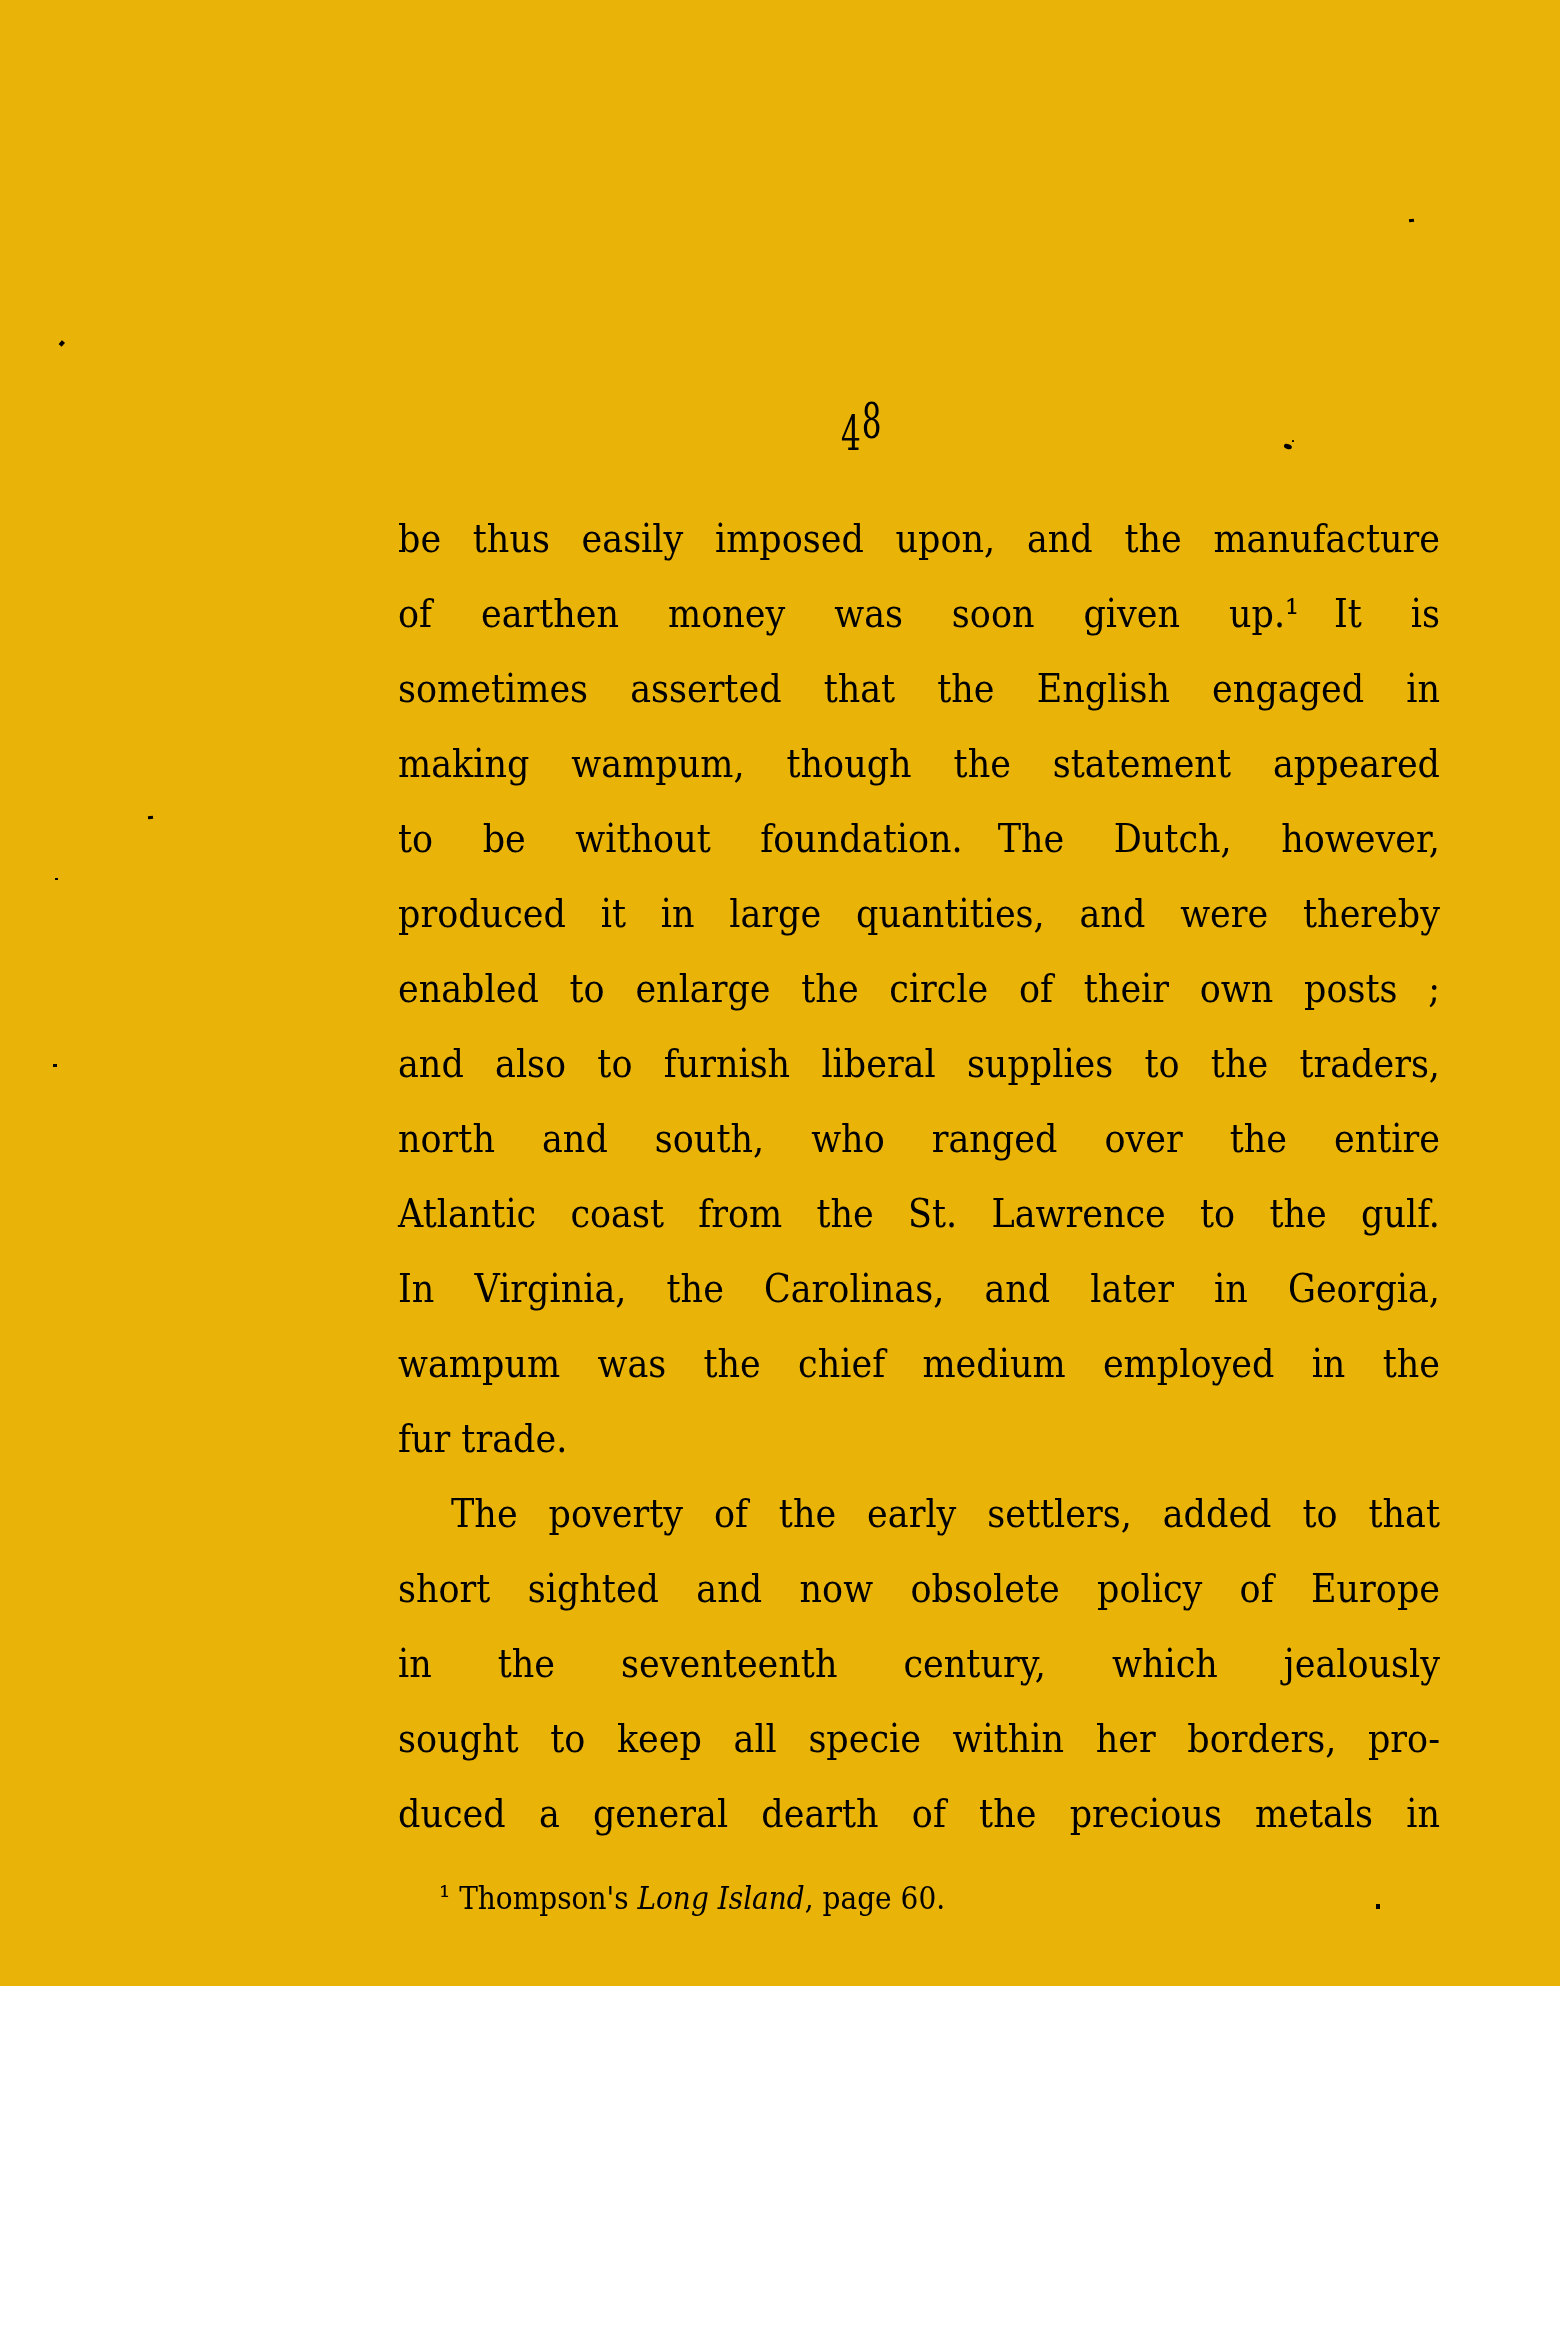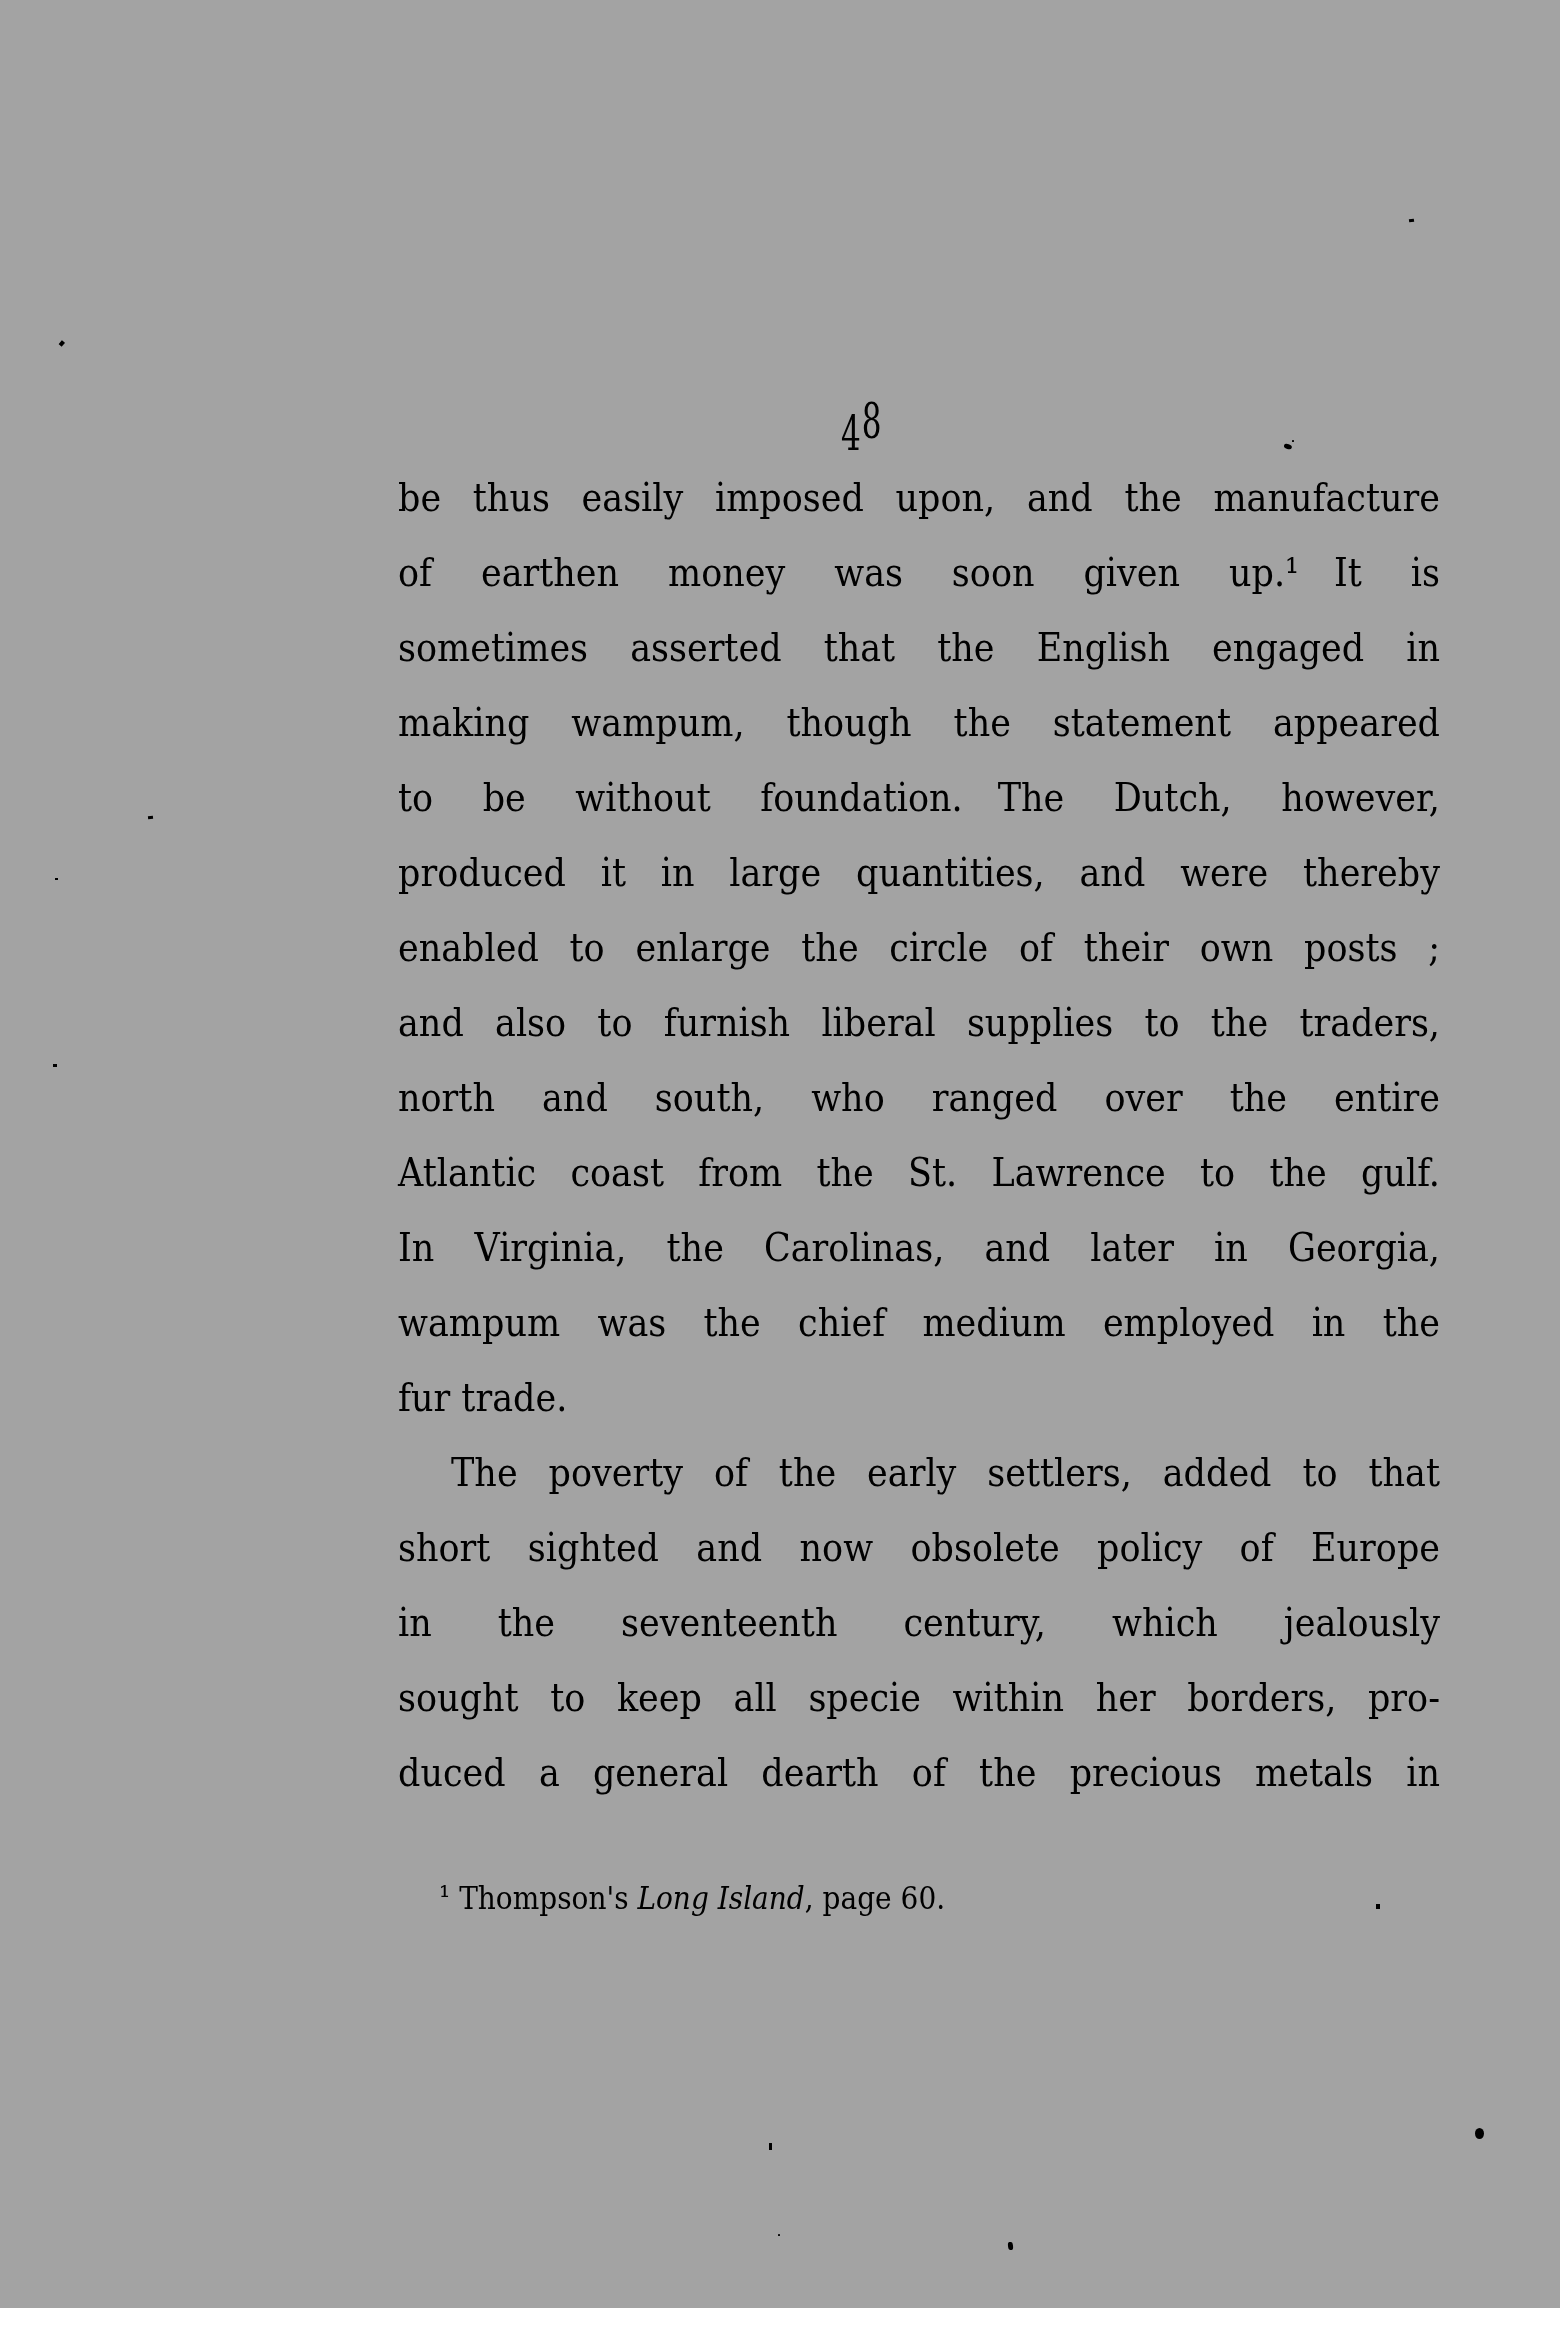--- a/index.html
+++ b/index.html
@@ -3,22 +3,22 @@
 <meta charset="utf-8">
 <style>
   html, body {
     margin: 0;
     padding: 0;
     background: #ffffff;
   }
   .page {
     position: relative;
     width: 1561px;
-    height: 2308px;
-    background: #a3a3a3;
+    height: 1986px;
+    background: #eab308;
     overflow: hidden;
     font-family: "DejaVu Serif", "Liberation Serif", serif;
     color: #000000;
   }
   
   .pagenum {
     position: absolute;
     left: 841px;
     top: 393px;
     font-size: 37px;
@@ -26,21 +26,21 @@
     transform: scaleY(1.32) scaleX(0.84);
     transform-origin: top left;
     white-space: nowrap;
   }
   .pagenum .digit { display: inline-block; }
   .pagenum .digit-low { transform: translateY(9px); }
   
   .text-block {
     position: absolute;
     left: 398px;
-    top: 461px;
+    top: 502px;
     width: 1042px;
   }
   .line {
     height: 75px;
     line-height: 75px;
     font-size: 35px;
     white-space: nowrap;
     transform: scaleY(1.13);
     transform-origin: 50% 55%;
   }

